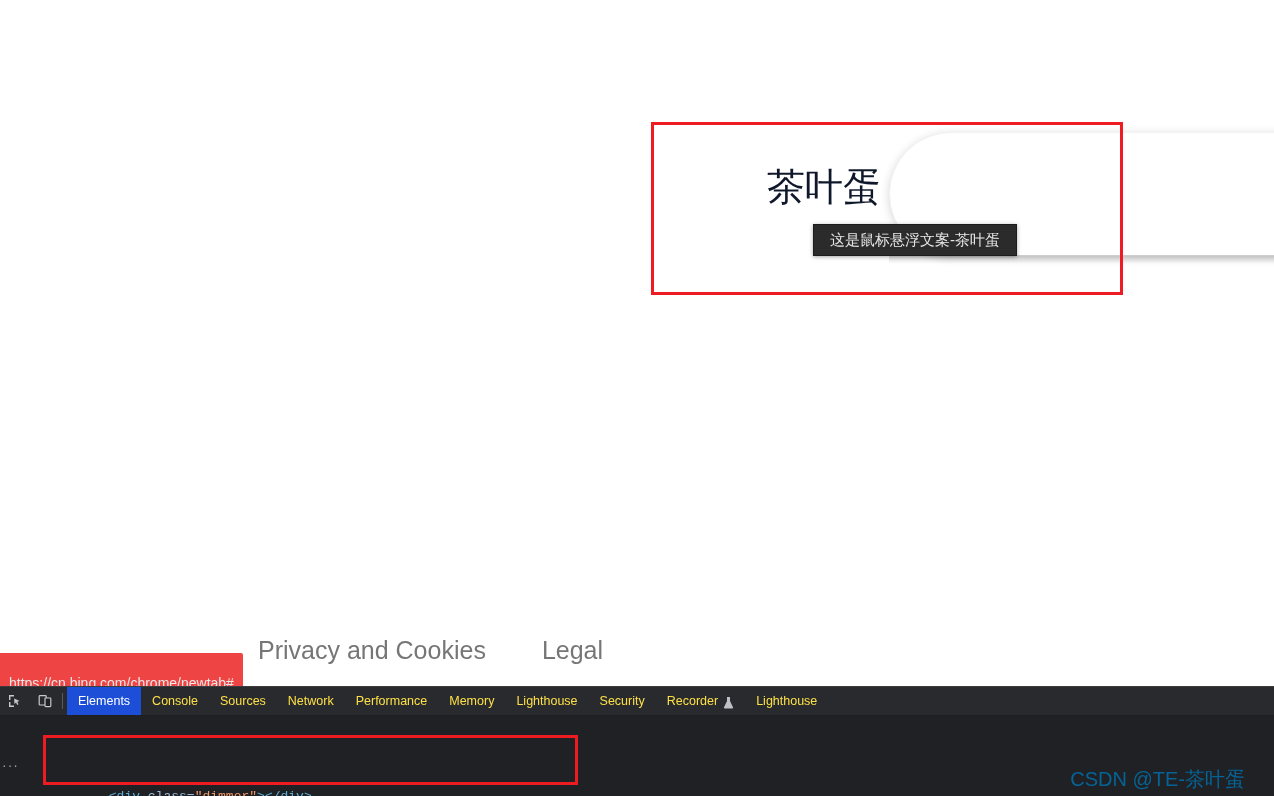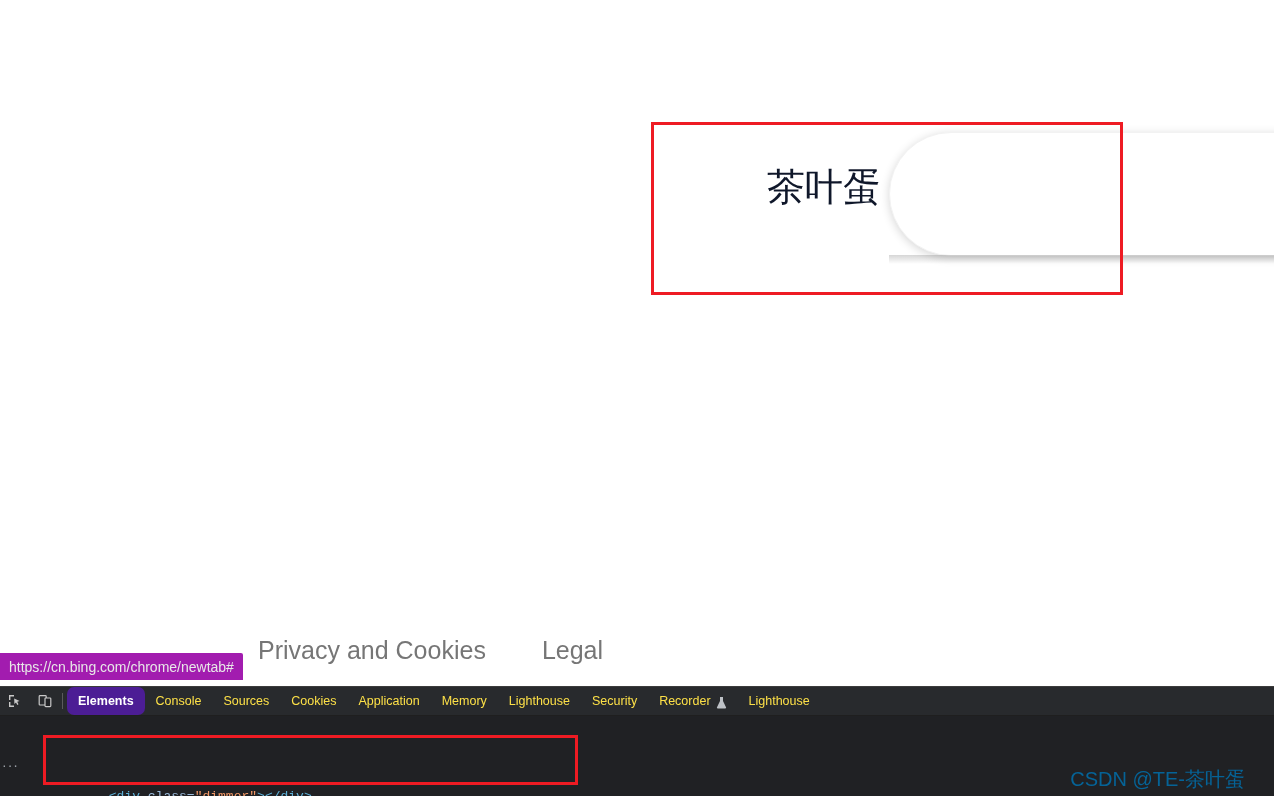--- a/index.html
+++ b/index.html
@@ -128,24 +128,24 @@
     margin-right: 56px;
     white-space: nowrap;
   }
 
   
   #status-bubble {
     position: absolute;
     left: 0;
     top: 653px;
     height: 27px;
-    padding: 0 9px;
-    display: flex;
-    align-items: center;
-    background: #a21caf;
+    padding: 16px 9px;
+    display: flex;
+    align-items: center;
+    background: #ef4444;
     color: #e8e8e8;
     font-size: 14px;
     font-family: "Liberation Sans", sans-serif;
     white-space: nowrap;
     z-index: 60;
     border-top-right-radius: 2px;
   }
 
   
   #devtools {
@@ -184,24 +184,23 @@
     align-items: center;
     gap: 5px;
     padding: 0 11px;
     font-size: 12.5px;
     color: #fde047;
     font-family: "Liberation Sans", sans-serif;
     cursor: pointer;
     white-space: nowrap;
   }
   .dt-tab.active {
-    background: #4c1d95;
+    background: #1d4ed8;
     color: #ffffff;
-    font-weight: bold;
-    border-radius: 7px;
+    font-weight: normal;
   }
   .flask-icon {
     display: inline-block;
     width: 11px;
     height: 13px;
     position: relative;
     top: 1px;
   }
 
   
@@ -271,20 +270,21 @@
 
   <div id="hero-area">
 
     <div id="search-shell">
       
     </div>
     <div id="search-shell-shadowline"></div>
 
     <a id="anchor-link" href="#">茶叶蛋</a>
 
+    <div id="hover-tooltip">这是鼠标悬浮文案-茶叶蛋</div>
 
     <div id="highlight-rect"></div>
   </div>
 
   <div id="page-footer">
     <a class="footer-link" href="#">Privacy and Cookies</a>
     <a class="footer-link" href="#">Legal</a>
   </div>
 
   <div id="status-bubble">https://cn.bing.com/chrome/newtab#</div>
@@ -314,24 +314,24 @@
     <div class="dt-tab active">
       <span>Elements</span>
     </div>
     <div class="dt-tab">
       <span>Console</span>
     </div>
     <div class="dt-tab">
       <span>Sources</span>
     </div>
     <div class="dt-tab">
-      <span>Cookies</span>
-    </div>
-    <div class="dt-tab">
-      <span>Application</span>
+      <span>Network</span>
+    </div>
+    <div class="dt-tab">
+      <span>Performance</span>
     </div>
     <div class="dt-tab">
       <span>Memory</span>
     </div>
     <div class="dt-tab">
       <span>Lighthouse</span>
     </div>
     <div class="dt-tab">
       <span>Security</span>
     </div>

